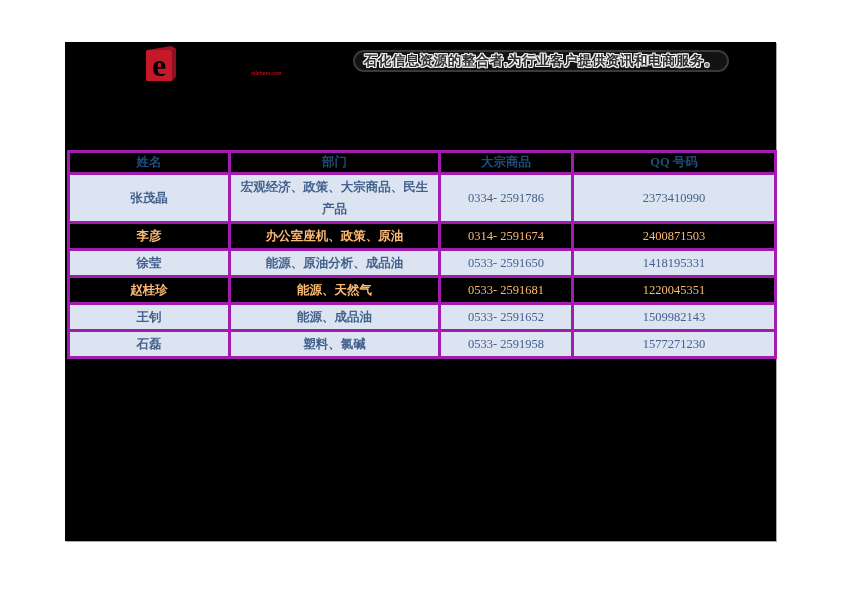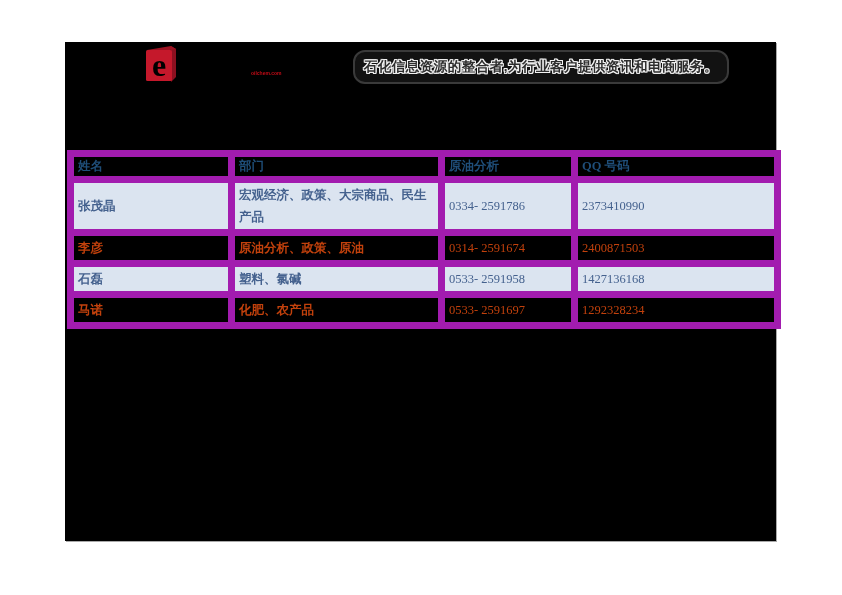--- a/index.html
+++ b/index.html
@@ -16,50 +16,50 @@
   
   .logo-wrap { position:absolute; left:78px; top:3px; width:140px; height:40px; }
   .logo-sub {
     position:absolute; left:108px; top:26px;
     font-size:5px; line-height:5px; font-weight:bold; letter-spacing:0px;
     color:#c30b16; white-space:nowrap;
     font-family:"Liberation Sans",sans-serif;
   }
   
   .banner {
-    position:absolute; right:47px; top:8px; height:34px;
+    position:absolute; right:47px; top:8px; height:22px;
     display:flex; align-items:center;
     padding:0 9px; border:2px solid #3a3a3a; border-radius:12px;
     background:#121212;
     font-size:13.5px; font-weight:bold; letter-spacing:0.5px;
     color:#2e2e2e; white-space:nowrap;
     text-shadow:
       -1px -1px 0 #f2f2f2, 0 -1px 0 #f2f2f2, 1px -1px 0 #f2f2f2,
       -1px  0   0 #f2f2f2, 1px  0   0 #f2f2f2,
       -1px  1px 0 #f2f2f2, 0  1px 0 #f2f2f2, 1px 1px 0 #f2f2f2;
   }
   
   table.contact {
     position:absolute; left:2px; top:108px; width:707px;
     border-collapse:collapse; table-layout:fixed;
     font-family:"Liberation Serif","DejaVu Serif",serif;
   }
   table.contact th, table.contact td {
-    border:7px solid #a21caf; text-align:left; vertical-align:middle;
+    border:3px solid #a21caf; text-align:center; vertical-align:middle;
     padding:1px 4px; overflow:hidden;
   }
   table.contact thead th {
     height:20px; font-size:12.5px; font-weight:bold; color:#1f4e79;
     background:transparent;
   }
   table.contact td { height:22px; line-height:22px; font-size:12.5px; }
   tr.light { background:#dbe4f0;border-radius:12px; }
   tr.light td { color:#44618e; }
   tr.dark  { background:transparent; }
-  tr.dark td { color:#c2410c; }
+  tr.dark td { color:#fdba74; }
   td.cell-name { font-weight:bold; font-size:13px; }
   td.cell-dept { line-height:23px;font-weight:bold; }
 </style>
 </head>
 <body>
 
 <div class="canvas">
   <div class="slide">
 
     <div class="logo-wrap">
@@ -78,46 +78,58 @@
       <colgroup>
         <col style="width:161px">
           <col style="width:210px">
         <col style="width:133px">
           <col style="width:203px">
       </colgroup>
       <thead>
         <tr>
           <th>姓名</th>
           <th>部门</th>
-          <th>原油分析</th>
+          <th>大宗商品</th>
           <th>QQ 号码</th>
         </tr>
       </thead>
       <tbody>
           <tr class="light">
     <td class="cell-name">张茂晶</td>
     <td class="cell-dept">宏观经济、政策、大宗商品、民生产品</td>
     <td class="cell-phone">0334- 2591786</td>
     <td class="cell-qq">2373410990</td>
   </tr>
           <tr class="dark">
     <td class="cell-name">李彦</td>
-    <td class="cell-dept">原油分析、政策、原油</td>
+    <td class="cell-dept">办公室座机、政策、原油</td>
     <td class="cell-phone">0314- 2591674</td>
     <td class="cell-qq">2400871503</td>
+  </tr>
+          <tr class="light">
+    <td class="cell-name">徐莹</td>
+    <td class="cell-dept">能源、原油分析、成品油</td>
+    <td class="cell-phone">0533- 2591650</td>
+    <td class="cell-qq">1418195331</td>
+  </tr>
+          <tr class="dark">
+    <td class="cell-name">赵桂珍</td>
+    <td class="cell-dept">能源、天然气</td>
+    <td class="cell-phone">0533- 2591681</td>
+    <td class="cell-qq">1220045351</td>
+  </tr>
+          <tr class="light">
+    <td class="cell-name">王钊</td>
+    <td class="cell-dept">能源、成品油</td>
+    <td class="cell-phone">0533- 2591652</td>
+    <td class="cell-qq">1509982143</td>
   </tr>
           <tr class="light">
     <td class="cell-name">石磊</td>
     <td class="cell-dept">塑料、氯碱</td>
     <td class="cell-phone">0533- 2591958</td>
-    <td class="cell-qq">1427136168</td>
-  </tr>
-          <tr class="dark">
-    <td class="cell-name">马诺</td>
-    <td class="cell-dept">化肥、农产品</td>
-    <td class="cell-phone">0533- 2591697</td>
-    <td class="cell-qq">1292328234</td>
+    <td class="cell-qq">1577271230</td>
   </tr>
         </tbody>
     </table>
 
   </div>
 </div>
 
 </body></html>

